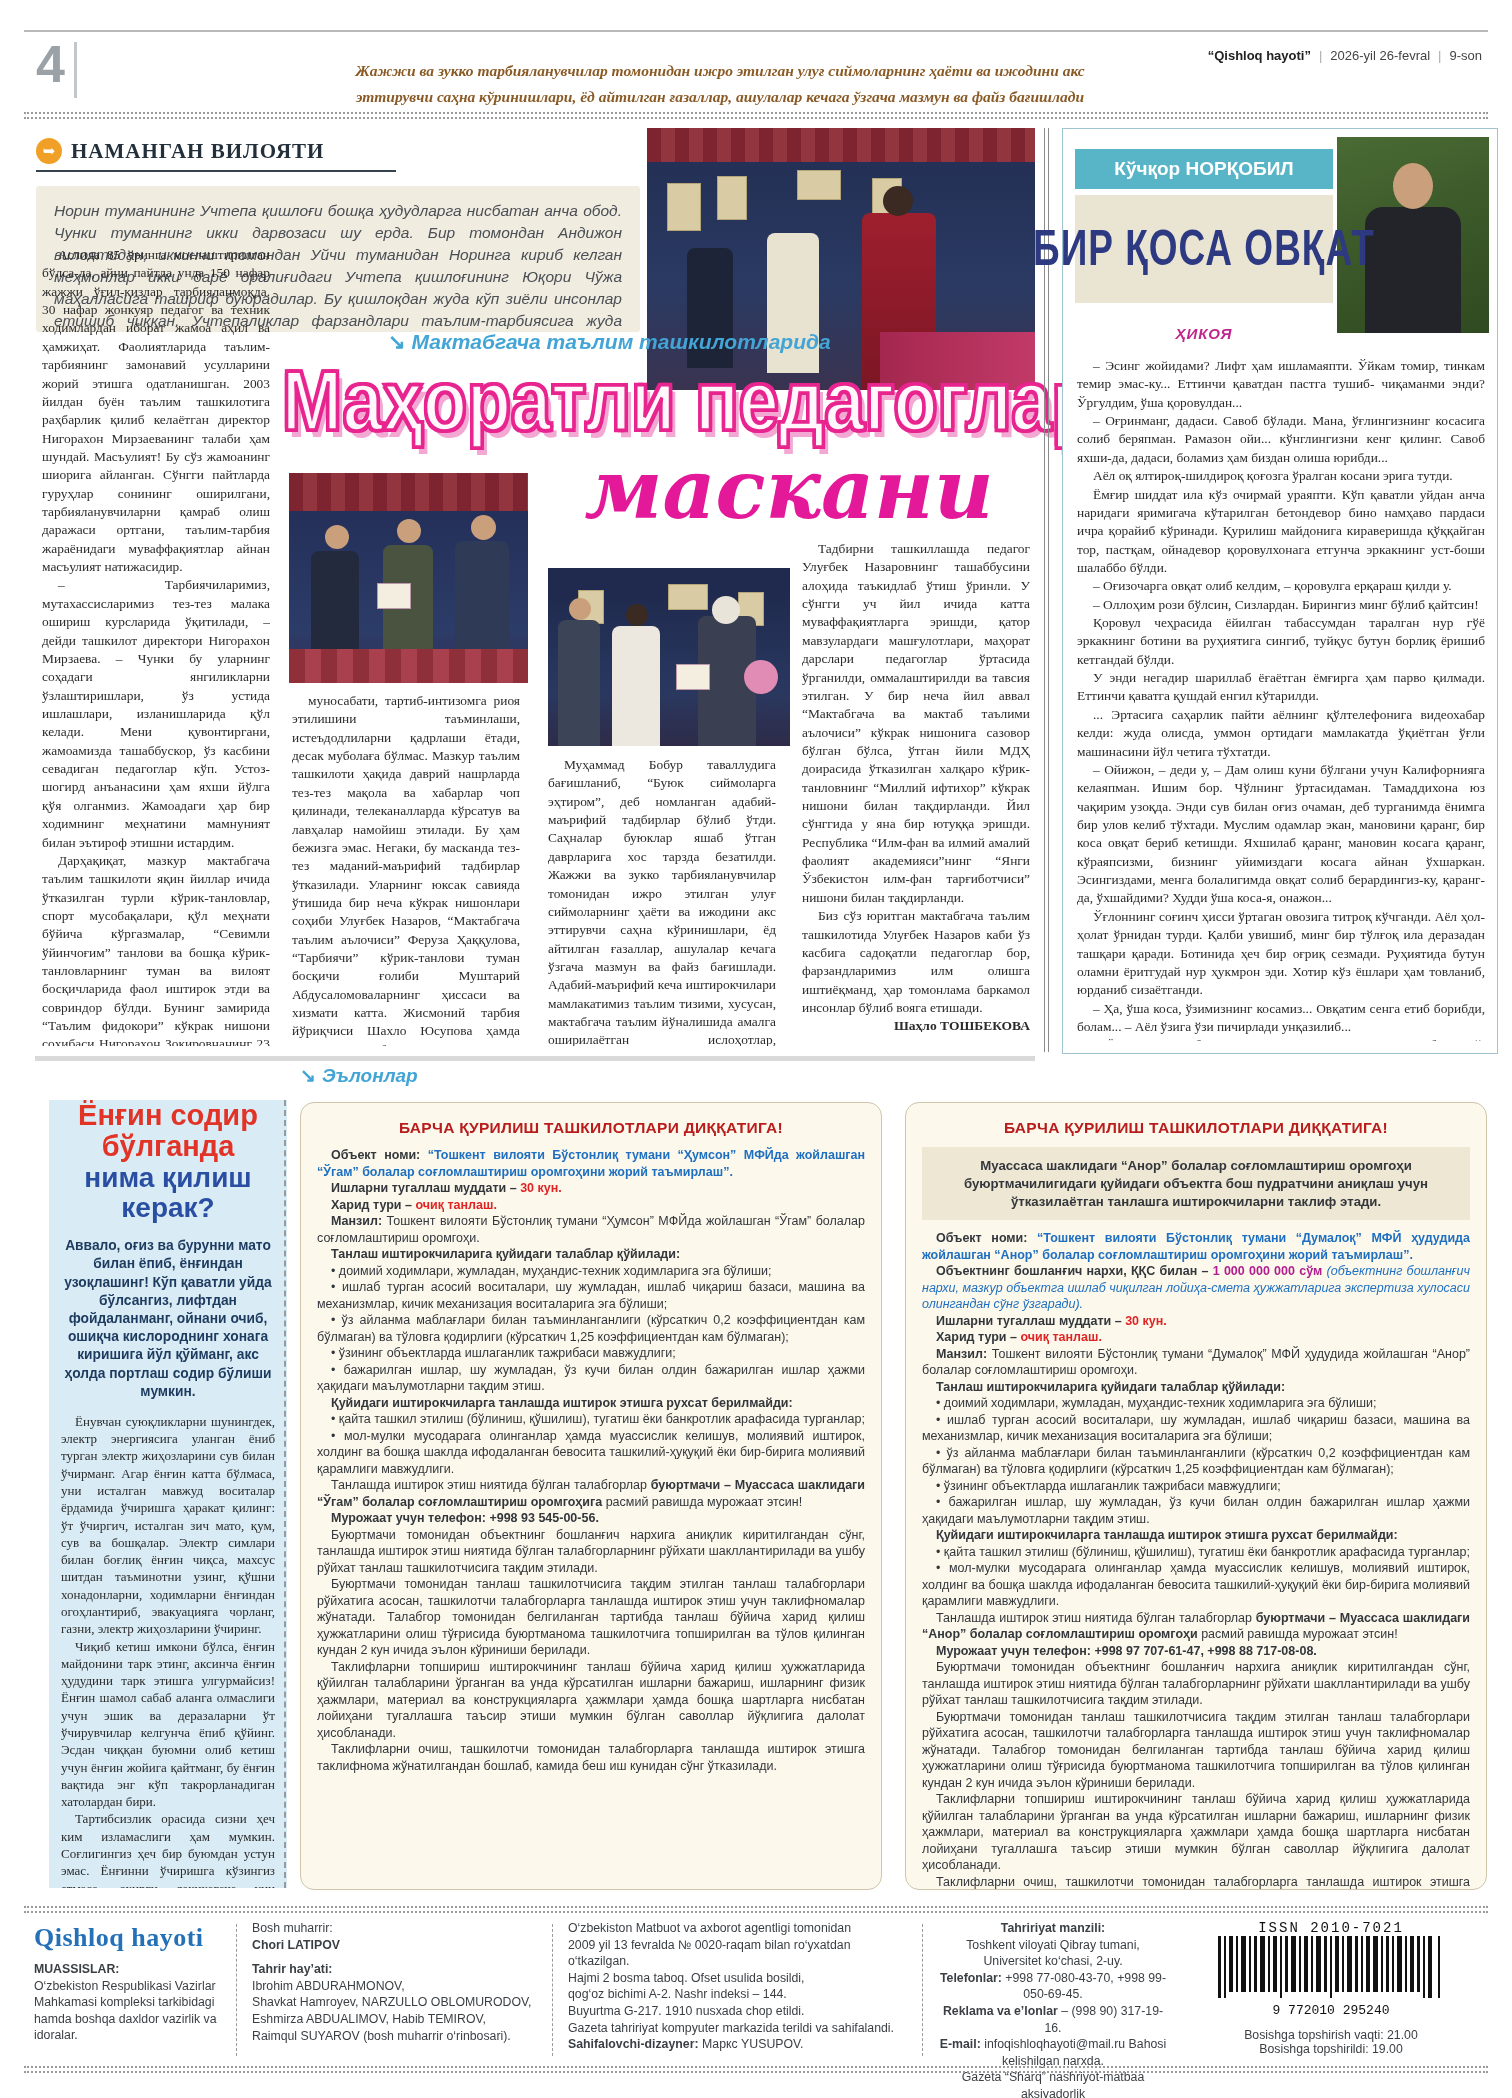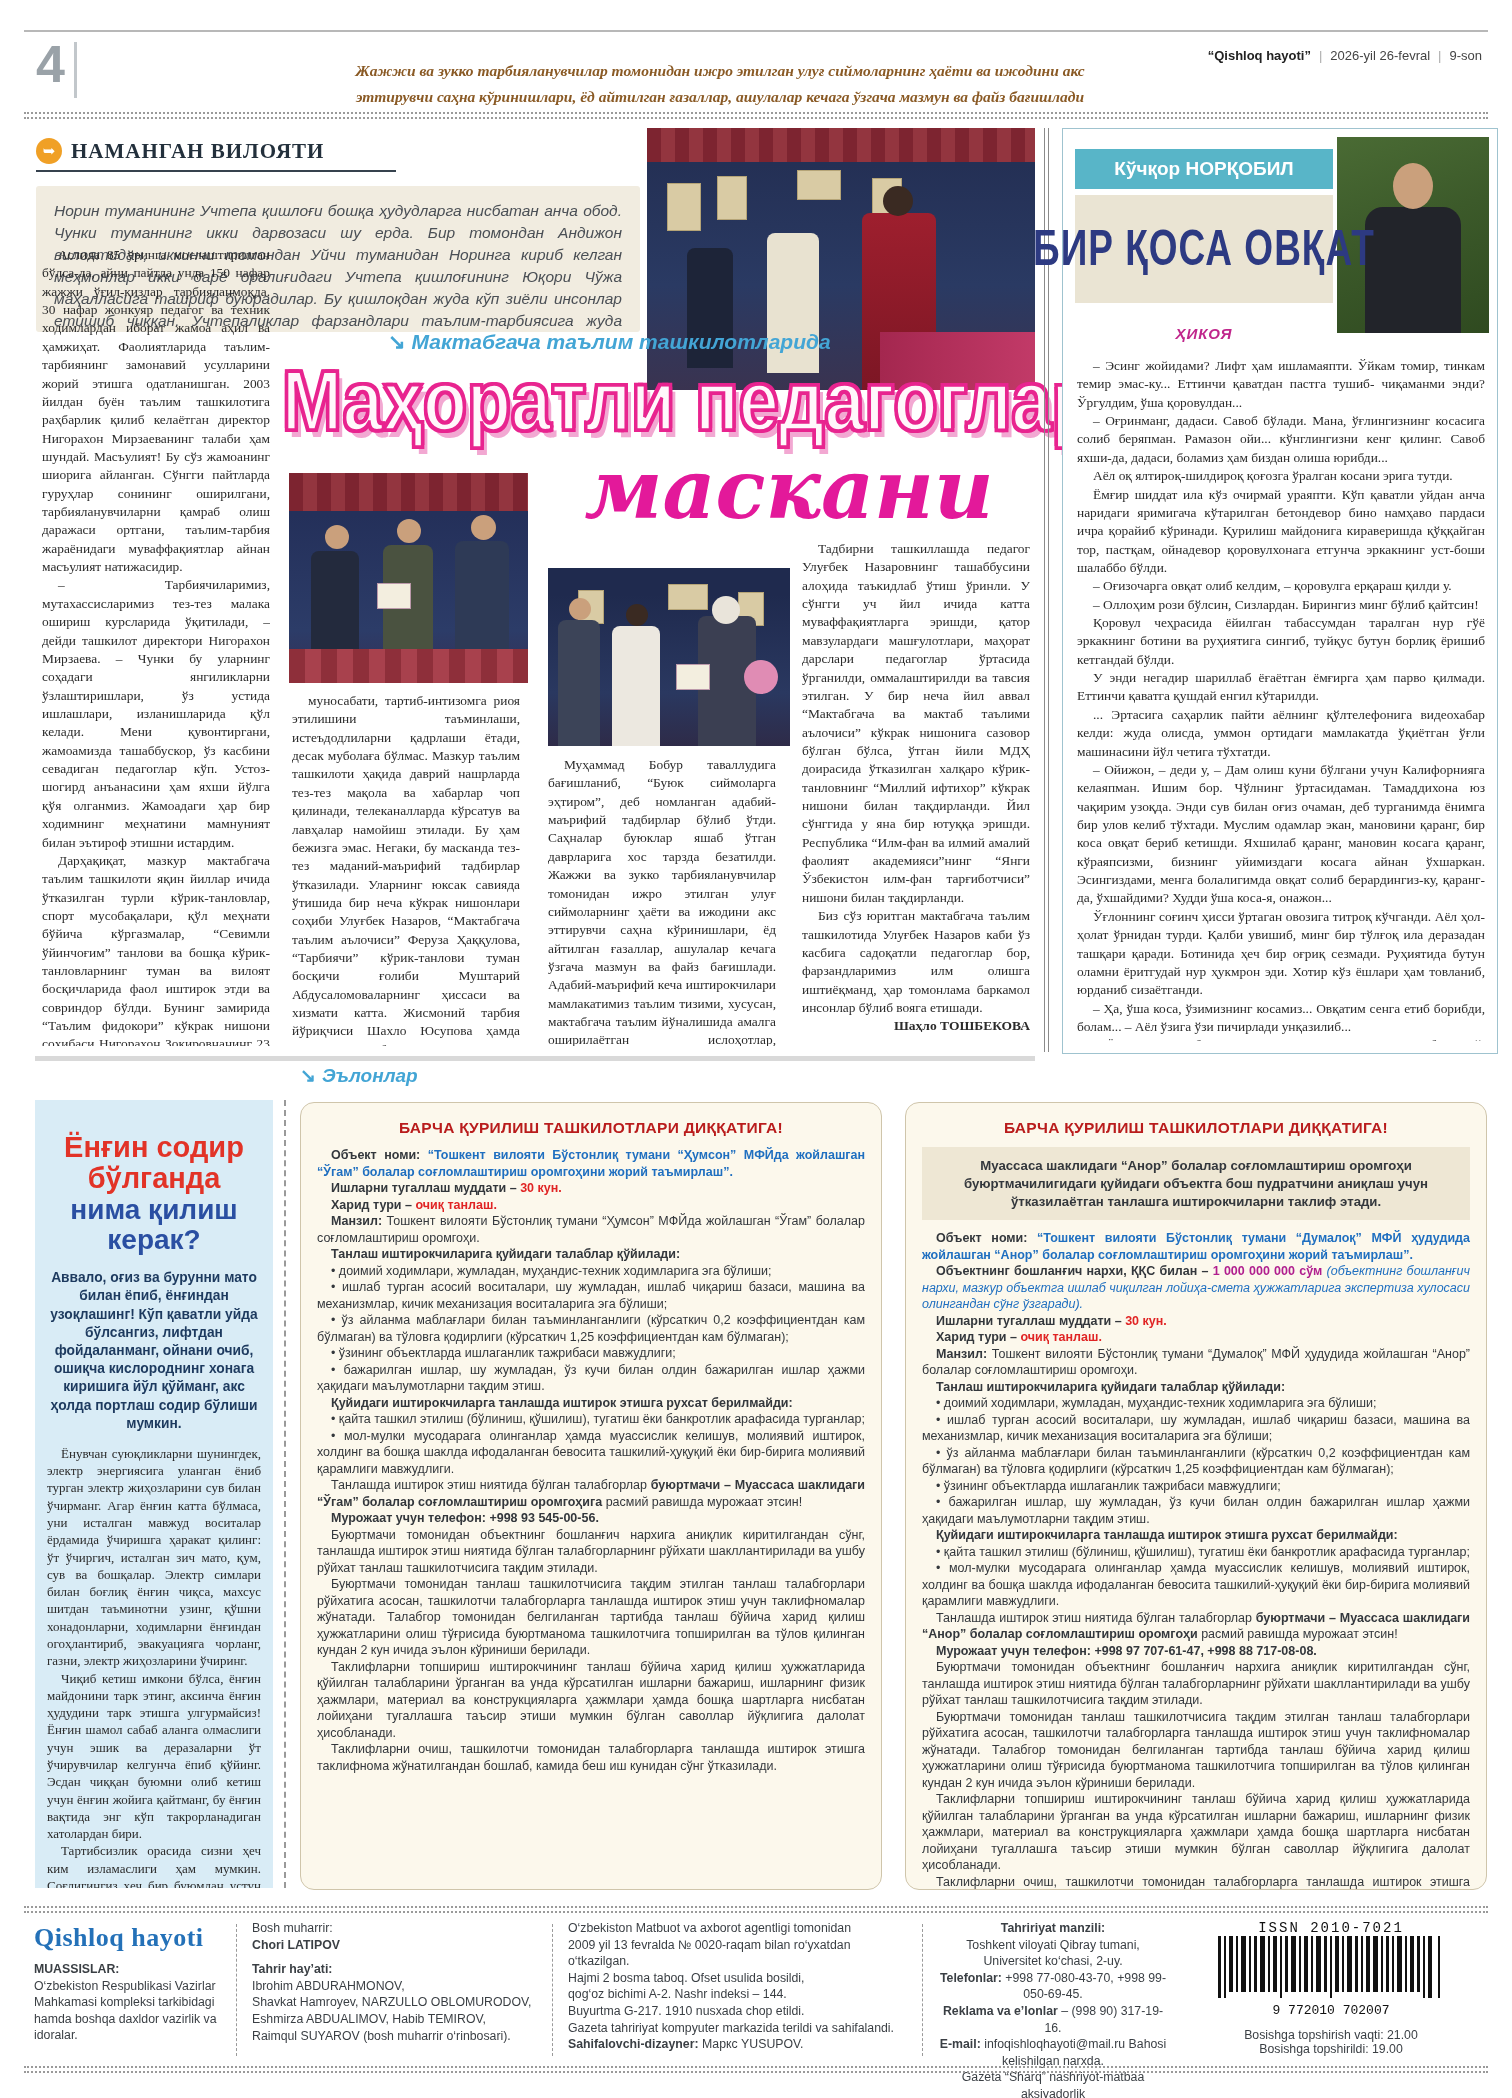--- a/index.html
+++ b/index.html
@@ -77,22 +77,22 @@
     color:#2d3a82; letter-spacing:1px; transform:scaleY(1.35); white-space:nowrap; }
   .story-photo { position:absolute; right:8px; top:8px; width:152px; height:196px;
     background:linear-gradient(160deg,#4a6b34 0%,#3c5a2a 45%,#2f4a20 100%); }
   .story-genre { position:absolute; left:12px; top:196px; width:258px; text-align:center;
     font-family:"Liberation Sans",sans-serif; font-style:italic; font-weight:bold; font-size:15px;
     color:#c0268c; letter-spacing:1px; }
   .story-text { position:absolute; left:14px; top:228px; width:408px; height:684px;
     font-size:13.4px; line-height:1.37; text-align:justify; overflow:hidden; }
   .story-text p { text-indent:16px; margin:0; }
   
-  .fire-box { position:absolute; left:35px; top:1100px; width:238px; height:788px; background:#d9ecf6;
-    padding:32px 12px; overflow:hidden; }
+  .fire-box { position:absolute; left:49px; top:1100px; width:238px; height:788px; background:#d9ecf6;
+    padding:0 12px; overflow:hidden; }
   .fire-title { text-align:center; font-family:"Liberation Sans",sans-serif; font-weight:bold;
     line-height:1.08; margin-bottom:14px; }
   .fire-title .red { display:block; color:#e23327; font-size:29px; }
   .fire-title .blue { display:block; color:#2a4fa2; font-size:28px; }
   .fire-lead { text-align:center; font-family:"Liberation Sans",sans-serif; font-weight:bold;
     color:#1d3a5f; font-size:13.8px; line-height:1.32; margin-bottom:12px; }
   .fire-body { font-size:13px; line-height:1.33; text-align:justify; }
   .fire-body p { text-indent:14px; margin:0; }
   
   .ads-kicker { left:300px; top:1064px; font-size:19px; }
@@ -400,21 +400,21 @@
             <rect x="176" y="0" width="2" height="56"></rect>
             <rect x="181" y="0" width="5" height="56"></rect>
             <rect x="189" y="0" width="2" height="56"></rect>
             <rect x="194" y="0" width="4" height="56"></rect>
             <rect x="201" y="0" width="3" height="56"></rect>
             <rect x="207" y="0" width="2" height="62"></rect>
             <rect x="212" y="0" width="4" height="62"></rect>
             <rect x="222" y="0" width="2" height="62"></rect>
         </g>
       </svg>
-      <div class="bc-digits">9  772010  702007</div>
+      <div class="bc-digits">9  772010  295240</div>
       <div class="bc-times">
         <div>Bosishga topshirish vaqti: 21.00</div>
         <div>Bosishga topshirildi: 19.00</div>
       </div>
     </div>
   </div>
   <div class="dotted-rule footer-rule-bot"></div>
 
 </div>
 

